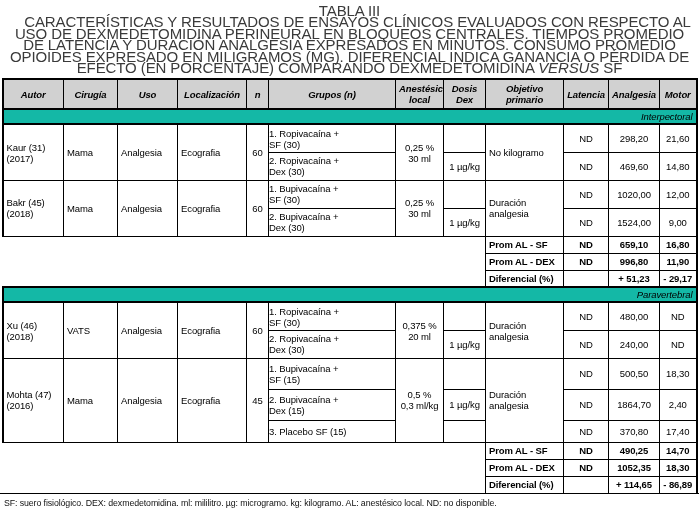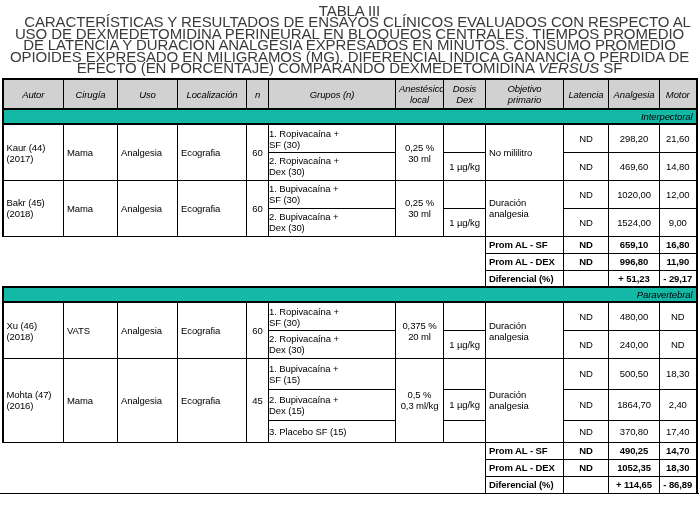--- a/index.html
+++ b/index.html
@@ -25,21 +25,21 @@
     border-collapse: collapse; table-layout: fixed;
     width: 693px; margin: 5px auto 0 auto;
   }
   th, td {
     border: 1px solid #000;
     font-size: 9.5px; line-height: 11px; letter-spacing: -0.1px;
     padding: 1px 3px; vertical-align: middle;
     overflow: hidden;
   }
   th {
-    background: #d1d1d1; font-weight: normal; font-style: italic;
+    background: #d1d1d1; font-weight: bold; font-style: italic;
     text-align: center; height: 30px; border-top-width: 2px;
   }
   tr.section td {
     background: #14b8a6; font-style: italic; text-align: right;
     height: 15px; border-top-width: 2px; border-bottom-width: 2px;
     border-left-width: 2px; border-right-width: 2px;
   }
   td.left { text-align: left; }
   td.center { text-align: center; }
   td.grupo { padding-left: 0; }
@@ -127,38 +127,38 @@
             <span class="bl">Motor</span>
           </th>
     </tr>
 
     <tr class="section">
       <td colspan="12">Interpectoral</td>
     </tr>
 
     <tr class="h28">
       <td rowspan="2" class="left e-l">
-            <span class="bl">Kaur (44)</span>
+            <span class="bl">Kaur (31)</span>
             <span class="bl">(2017)</span>
           </td>
       <td rowspan="2" class="left">Mama</td>
       <td rowspan="2" class="left">Analgesia</td>
       <td rowspan="2" class="left">Ecografia</td>
       <td rowspan="2" class="center">60</td>
       <td class="left grupo">
             <span class="bl">1. Ropivacaína +</span>
             <span class="bl">SF (30)</span>
           </td>
       <td rowspan="2" class="center">
             <span class="bl">0,25 %</span>
             <span class="bl">30 ml</span>
           </td>
       <td class="center"></td>
       <td rowspan="2" class="left">
-            <span class="bl">No mililitro</span>
+            <span class="bl">No kilogramo</span>
             <span class="bl"></span>
           </td>
       <td class="center">ND</td>
       <td class="center">298,20</td>
       <td class="center e-r">21,60</td>
     </tr>
     <tr class="h28">
       <td class="left grupo">
             <span class="bl">2. Ropivacaína +</span>
             <span class="bl">Dex (30)</span>
@@ -333,14 +333,15 @@
       <td colspan="8" class="spacer"></td>
       <td class="left">Diferencial (%)</td>
       <td class="center"></td>
       <td class="center">+ 114,65</td>
       <td class="center e-r">- 86,89</td>
     </tr>
   </tbody>
     </table>
 
   <div class="bottom-rule"></div>
+  <div class="footnote">SF: suero fisiológico. DEX: dexmedetomidina. ml: mililitro. µg: microgramo. kg: kilogramo. AL: anestésico local. ND: no disponible.</div>
 
 </div>
 
 </body></html>

